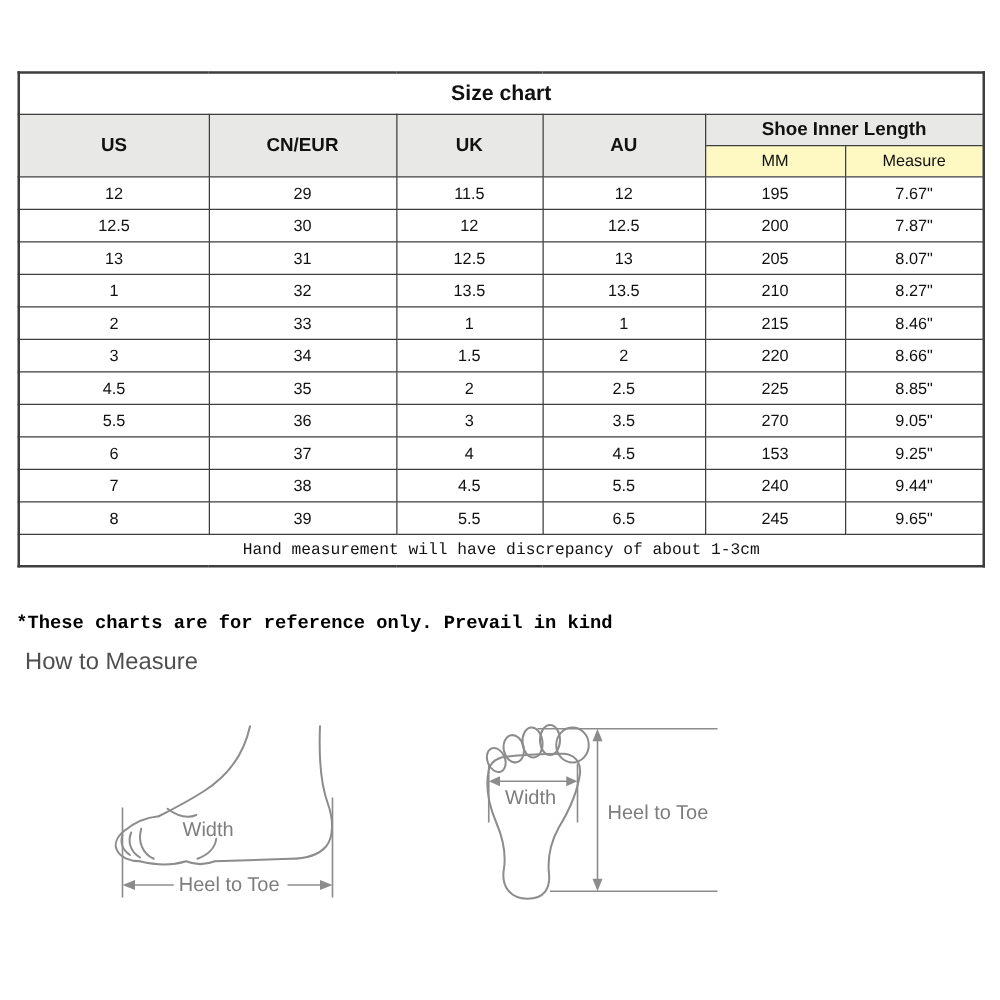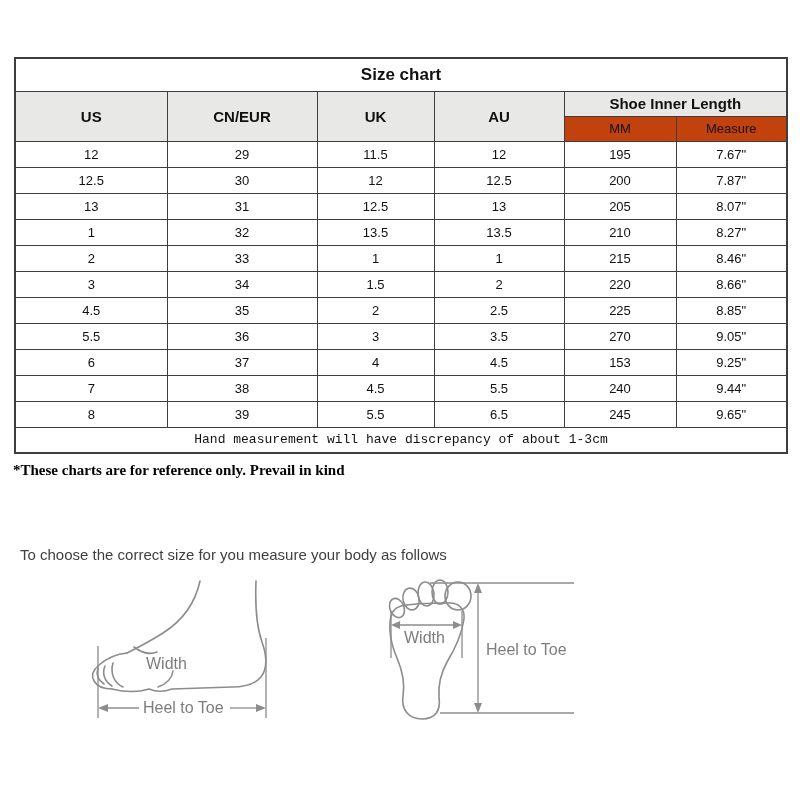--- a/index.html
+++ b/index.html
@@ -35,21 +35,21 @@
     font-weight: bold;
     background: #ffffff;
   }
   .head-cell {
     background: #e8e8e6;
     font-size: 15px;
     font-weight: bold;
     height: 25px;
   }
   .subhead-cell {
-    background: #c2410c;
+    background: #fef9c3;
     font-size: 13px;
     font-weight: normal;
     height: 25px;
   }
   .size-table tbody td {
     height: 26px;
     font-size: 13px;
     font-weight: normal;
   }
   .footer-cell {
@@ -57,22 +57,22 @@
     font-family: "Liberation Mono", monospace;
     font-weight: bold;
     font-size: 14px;
     letter-spacing: 0px;
   }
 
   
   .note-line {
     position: absolute;
     left: 13px;
-    top: 462px;
-    font-family: Liberation Serif, serif;
+    top: 490px;
+    font-family: Liberation Mono, monospace;
     font-weight: bold;
     font-size: 15px;
     color: #000000;
     white-space: nowrap;
   }
   .htm-title {
     position: absolute;
     left: 20px;
     top: 519px;
     font-size: 19px;
@@ -225,21 +225,21 @@
       </tbody>
     <tbody>
       <tr>
         <td class="footer-cell" colspan="6">Hand measurement will have discrepancy of about 1-3cm</td>
       </tr>
     </tbody>
   </table>
 
   <div class="note-line">*These charts are for reference only. Prevail in kind</div>
 
-  <div class="htm-subtitle">To choose the correct size for you measure your body as follows</div>
+  <div class="htm-title">How to Measure</div>
 
   <svg class="diagram-svg svg-left" width="192" height="142" viewBox="0 0 192 142" fill="none">
     <g stroke="#8c8c8c" stroke-width="1.6" fill="none" stroke-linecap="round">
 
       <path d="M 114,1 C 109,24 96,41 77,53 C 63,62 51,68 41,73"></path>
 
       <path d="M 170,1 C 169,26 171,48 176,62 C 181,76 181,89 175,97 C 169,104 158,107 146,107 L 86,109 C 78,112 70,112 63,109 C 50,113 38,112 26,109"></path>
 
       <path d="M 41,73 C 30,74 20,79 13,85 C 7,90 5,96 8,101 C 11,106 18,109 26,109"></path>
       <path d="M 12,88 C 10,94 12,100 18,104"></path>

